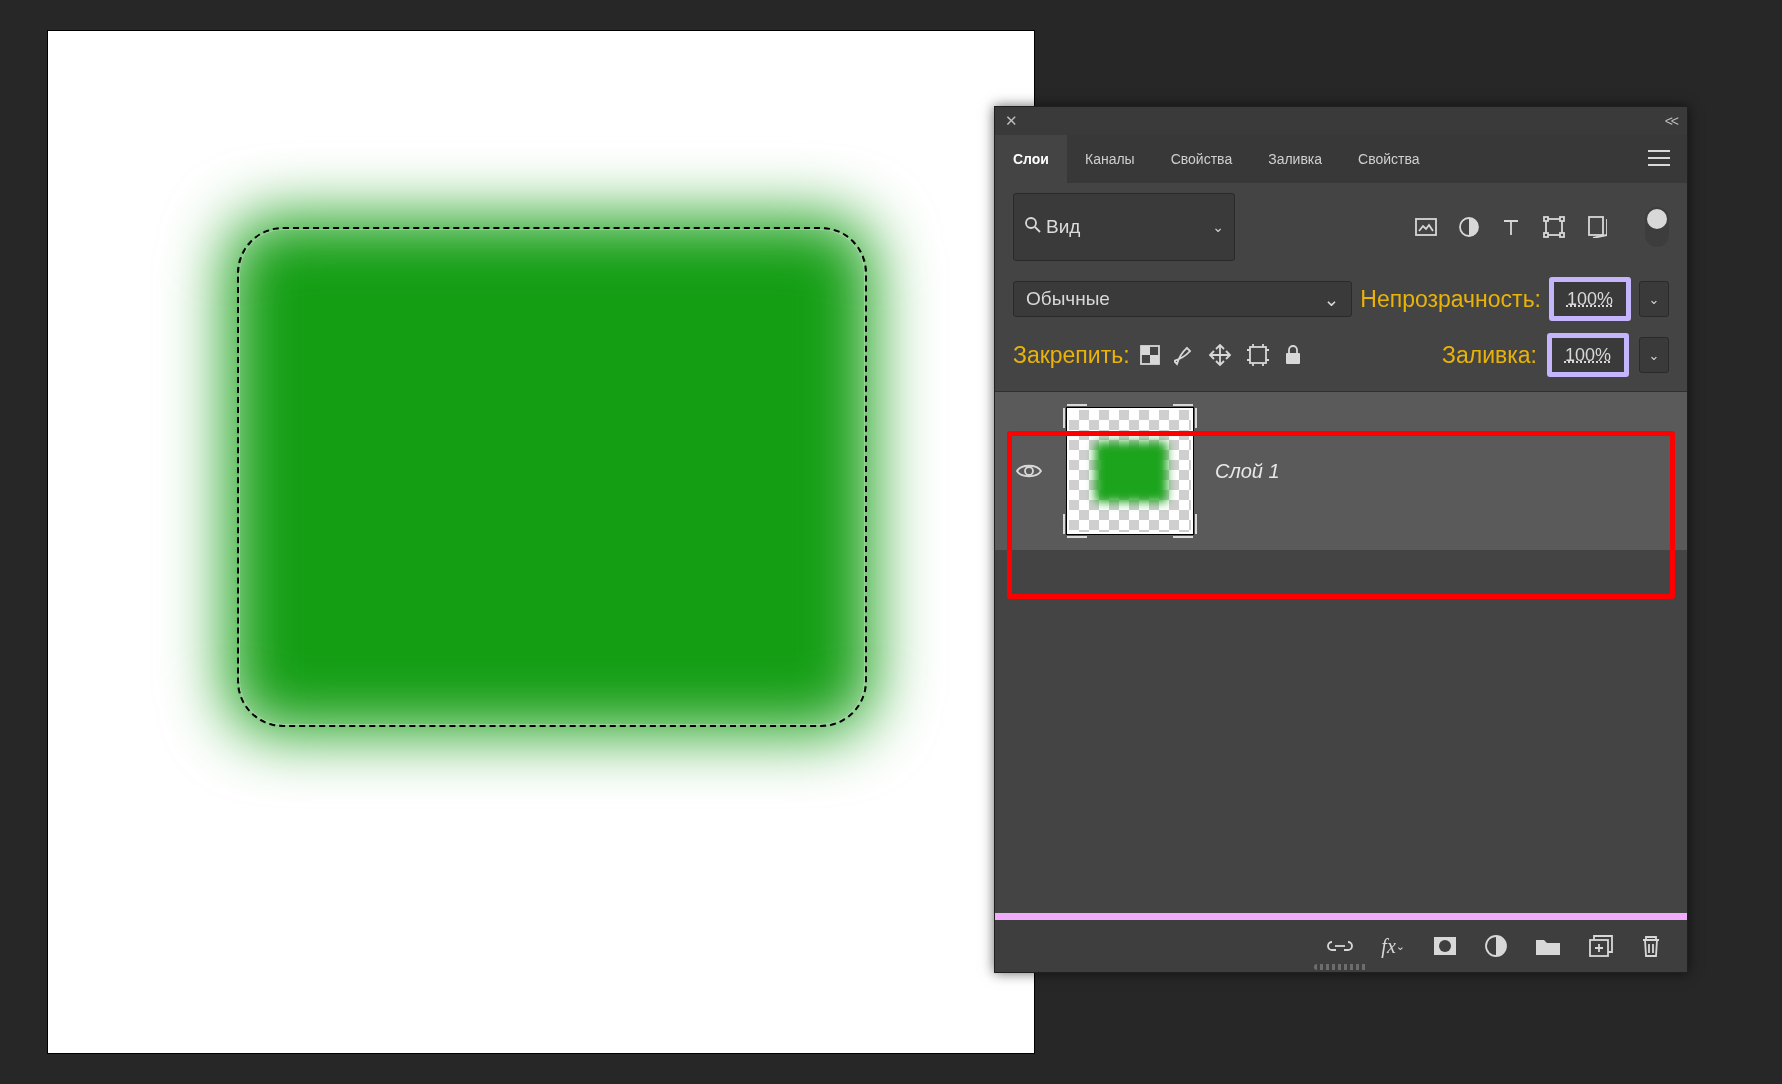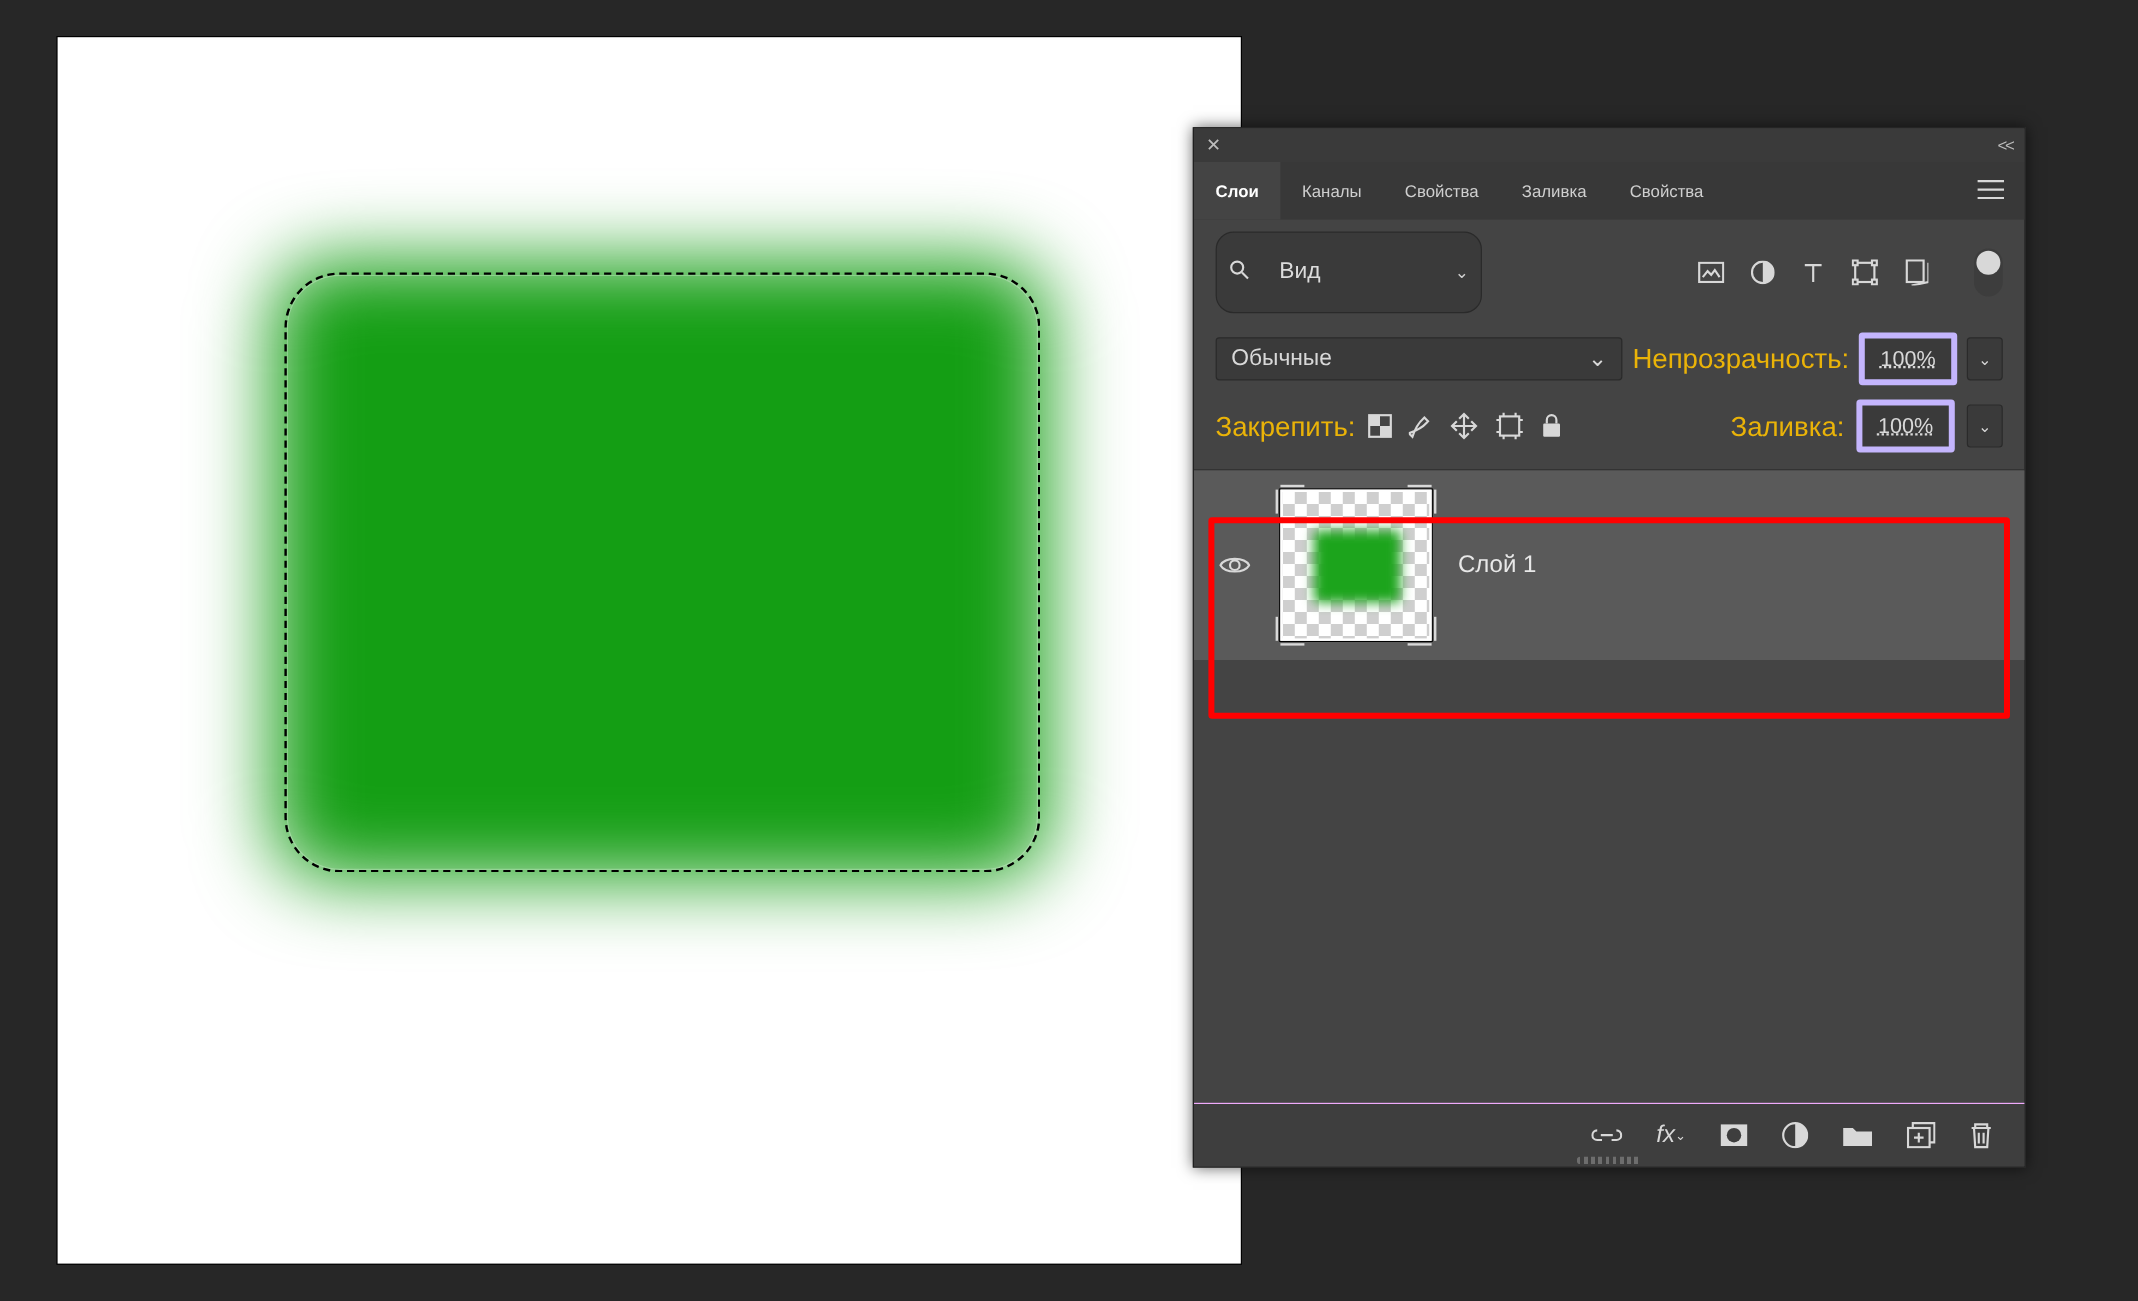--- a/index.html
+++ b/index.html
@@ -114,25 +114,25 @@
     display: flex;
     align-items: center;
     gap: 18px;
     padding: 10px 18px;
   }
   .search {
     flex: 0 0 200px;
     height: 34px;
     background: #3a3a3a;
     border: 1px solid #2a2a2a;
-    border-radius: 15px;
+    border-radius: 3px;
     display: flex;
     align-items: center;
     padding: 16px 10px;
-    gap: 24px;
+    gap: 4px;
   }
   .search .glass { font-size: 17px; color:#cfcfcf; }
   .search .txt   { flex:1; color:#dcdcdc; font-size:19px; }
   .search .chev  { font-size:14px; color:#cfcfcf; }
   .filter-spacer { flex:1; }
   .filter-icons { display:flex; gap:22px; align-items:center; }
   .filter-icons svg, .filter-icons .txt-icon { display:block; }
   .pill-toggle {
     width: 24px; height: 40px; border-radius: 12px;
     background:#3d3d3d; position:relative; margin-left:20px;
@@ -173,20 +173,21 @@
   .lock-spacer { flex:1; }
 
   
   .layers {
     border-top:1px solid #303030;
   }
   .layer {
     display:flex; align-items:center; gap:22px;
     padding: 16px 18px;
     position:relative;
+    font-style:italic;
   }
   .layer.selected {
     background:#5a5a5a;
   }
   .eye { width:32px; display:flex; justify-content:center; }
   .thumb {
     width:126px; height:126px; box-sizing:border-box;
     border:1px solid #bbb; background:#fff;
   }
   .thumb.sel { border:2px solid #fff; box-shadow: 0 0 0 1px #000; position:relative; }
@@ -213,21 +214,22 @@
     top:   324px;
     height:158px;
     border-radius:3px;
   }
 
   
   .panel-footer {
     position:absolute; left:0; right:0; bottom:0; height:52px;
     background:#3e3e3e; display:flex; align-items:center;
     justify-content:flex-end; gap:28px; padding:0 26px;
-    border-top:1px solid #f0abfc;
+    border-top:7px solid #f0abfc;
+    font-family:Liberation Serif, serif;
   }
   .drag-grip {
     position:absolute; left:50%; bottom:2px; transform:translateX(-50%);
     width:54px; height:6px; border-radius:3px;
     background:repeating-linear-gradient(90deg,#6d6d6d 0 3px,transparent 3px 6px);
   }
 
   svg { stroke:#d8d8d8; fill:none; stroke-width:1.8; }
   .ico { display:flex; align-items:center; justify-content:center; cursor:pointer;}
 </style>

